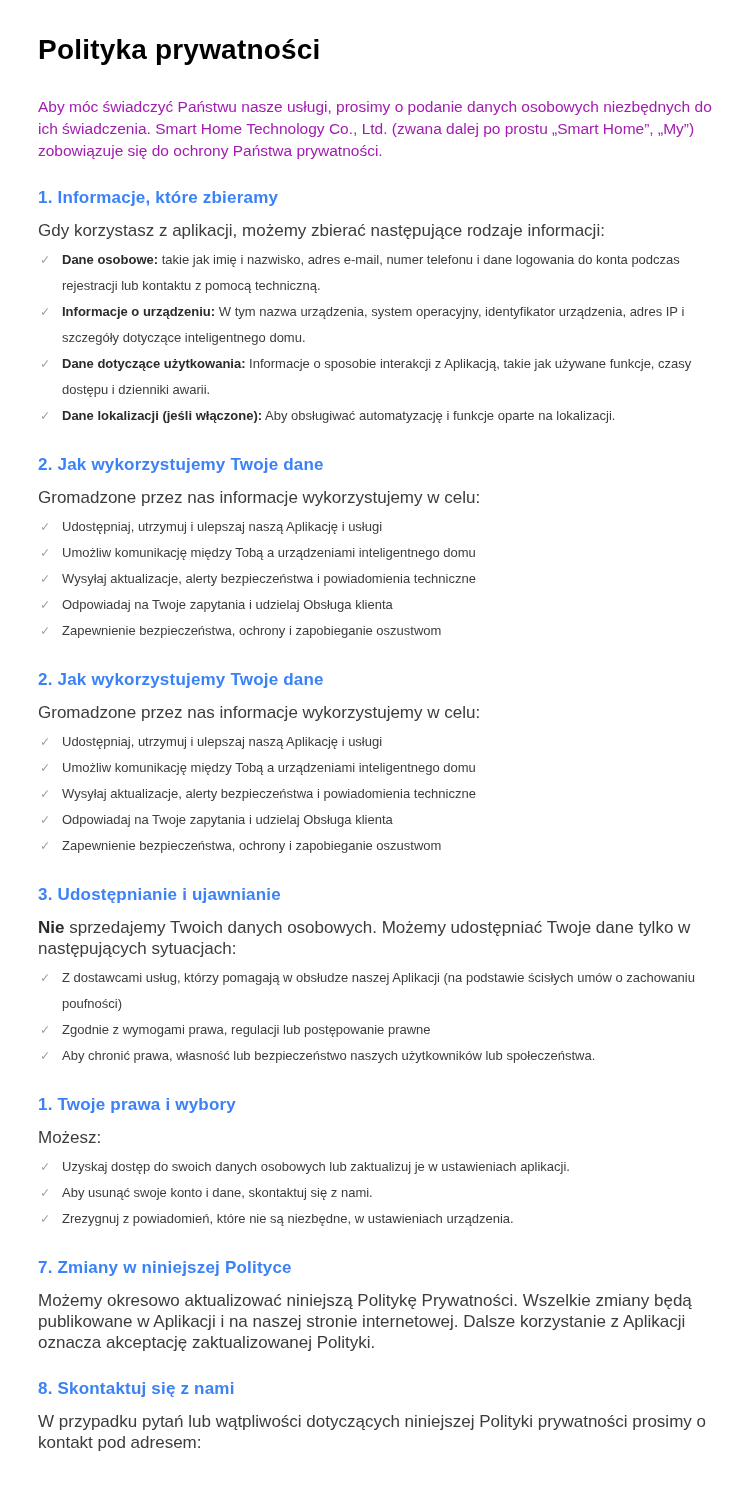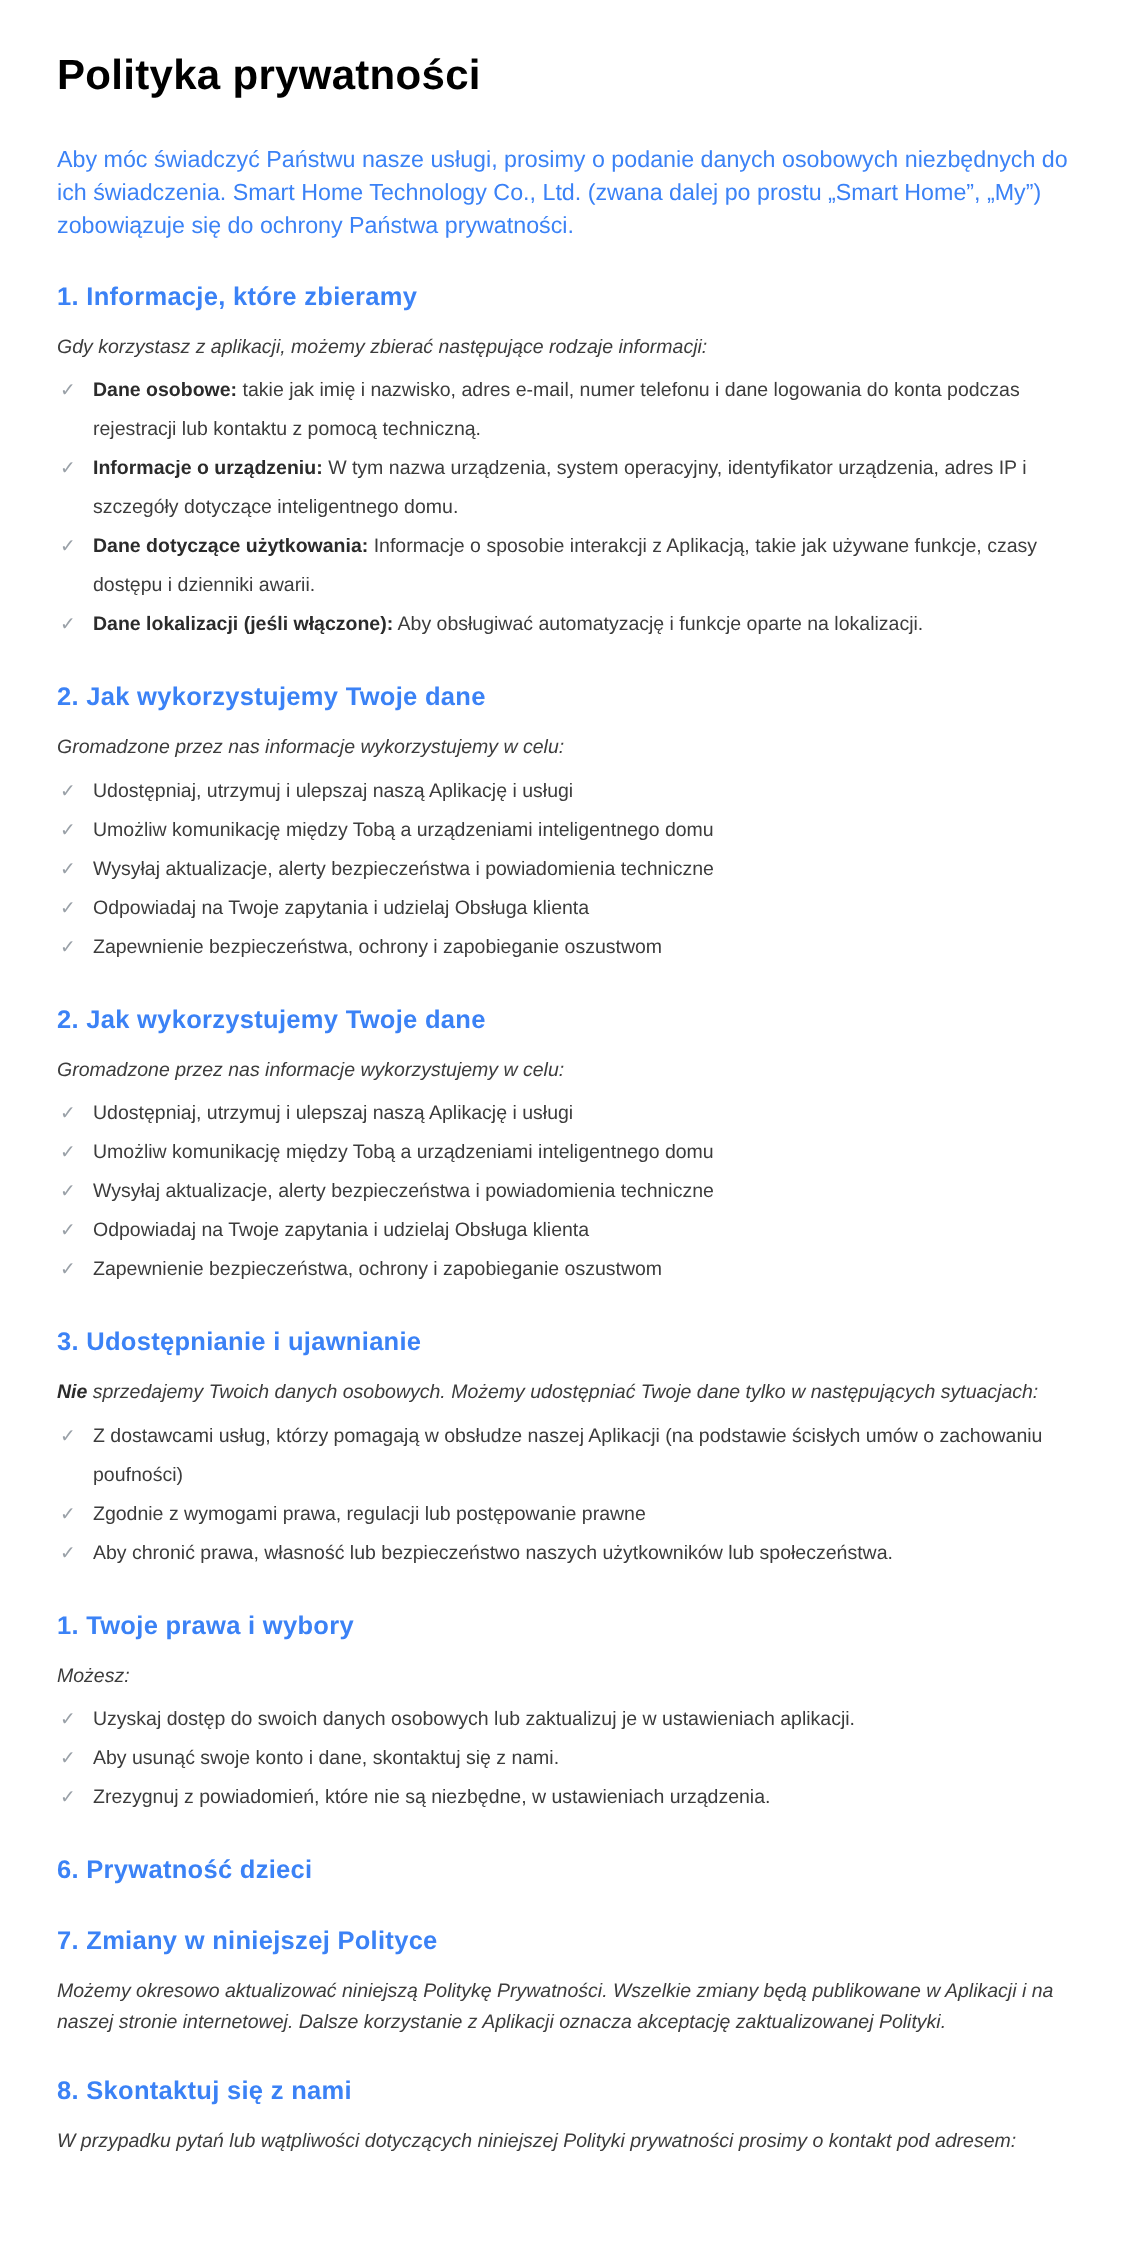--- a/index.html
+++ b/index.html
@@ -22,40 +22,39 @@
     font-size: 28px;
     line-height: 1.15;
     font-weight: 700;
     color: #000000;
     margin: 0 0 30px 0;
     letter-spacing: 0.2px;
   }
   p.intro {
     font-size: 15.5px;
     line-height: 22px;
-    color: #3b82f6;
+    color: #a21caf;
     margin: 0 0 4px 0;
   }
   section.policy-section {
     margin: 0;
   }
   h2.section-heading {
     font-size: 17px;
     line-height: 23px;
     font-weight: 700;
     color: #3b82f6;
     margin: 24px 0 11px 0;
     letter-spacing: 0.2px;
   }
   p.body-paragraph {
-    font-size: 13px;
+    font-size: 17px;
     line-height: 21px;
     color: #3c3c3c;
     margin: 0 0 6px 0;
-    font-style: italic;
   }
   p.body-paragraph b, li b {
     font-weight: 700;
     color: #2b2b2b;
   }
   ul.check-list {
     list-style: none;
     margin: 6px 0 14px 0;
     padding: 0;
   }
@@ -127,21 +126,20 @@
       <section class="policy-section">
         <h2 class="section-heading">1. Twoje prawa i wybory</h2>
         <p class="body-paragraph">Możesz:</p>
         <ul class="check-list">
           <li><span class="check-icon">✓</span><span>Uzyskaj dostęp do swoich danych osobowych lub zaktualizuj je w ustawieniach aplikacji.</span></li>
           <li><span class="check-icon">✓</span><span>Aby usunąć swoje konto i dane, skontaktuj się z nami.</span></li>
           <li><span class="check-icon">✓</span><span>Zrezygnuj z powiadomień, które nie są niezbędne, w ustawieniach urządzenia.</span></li>
         </ul>
       </section>
       <section class="policy-section">
-        <h2 class="section-heading">6. Prywatność dzieci</h2>
       </section>
       <section class="policy-section">
         <h2 class="section-heading">7. Zmiany w niniejszej Polityce</h2>
         <p class="body-paragraph">Możemy okresowo aktualizować niniejszą Politykę Prywatności. Wszelkie zmiany będą publikowane w Aplikacji i na naszej stronie internetowej. Dalsze korzystanie z Aplikacji oznacza akceptację zaktualizowanej Polityki.</p>
       </section>
       <section class="policy-section">
         <h2 class="section-heading">8. Skontaktuj się z nami</h2>
         <p class="body-paragraph">W przypadku pytań lub wątpliwości dotyczących niniejszej Polityki prywatności prosimy o kontakt pod adresem:</p>
       </section>
     </div>

